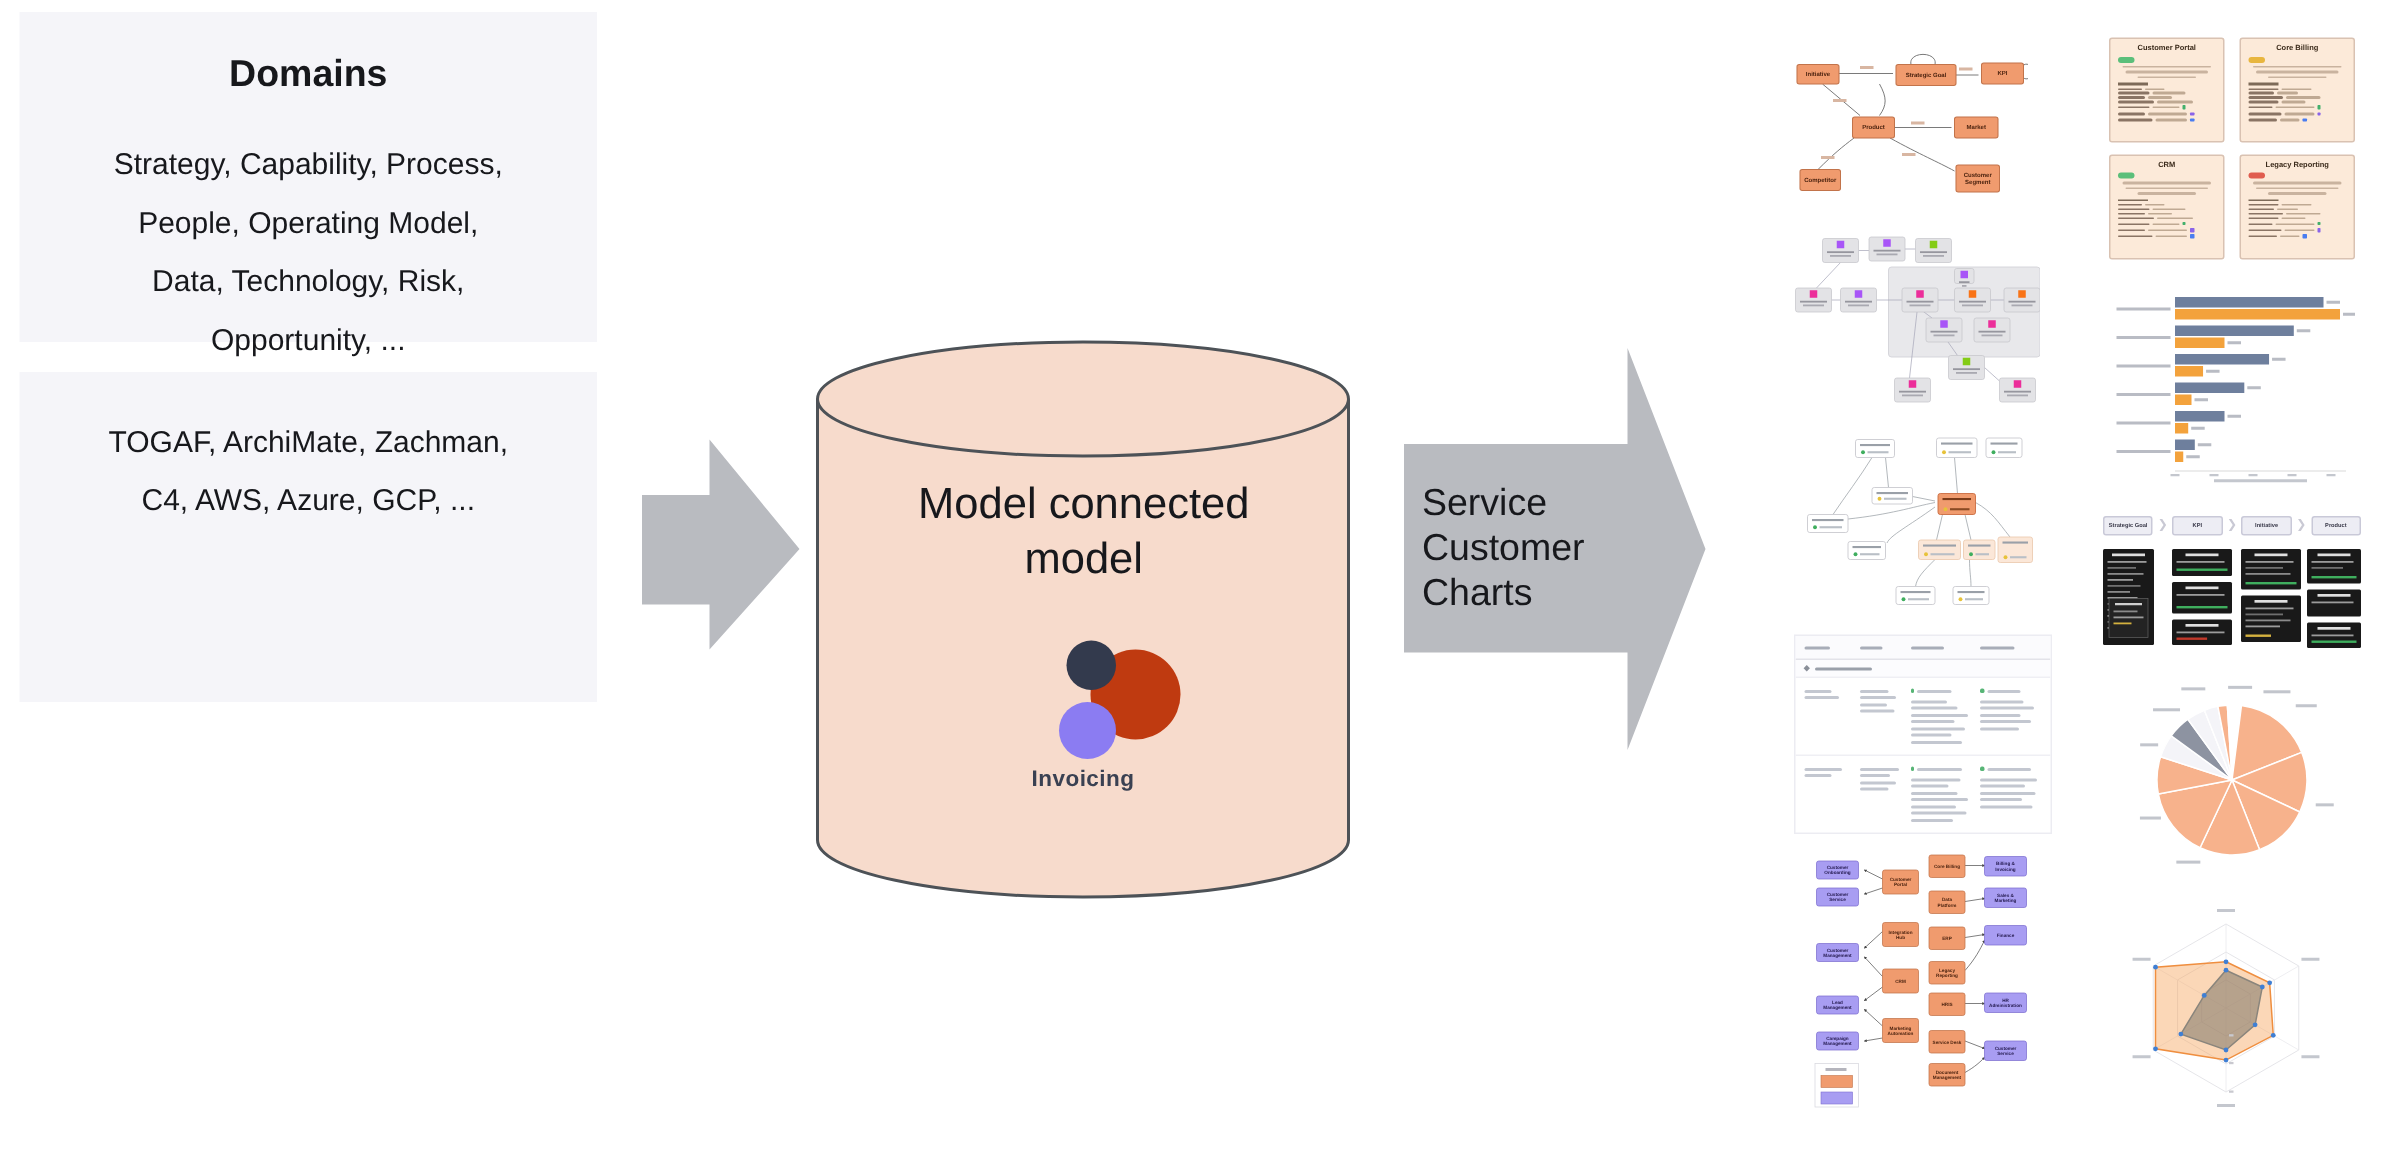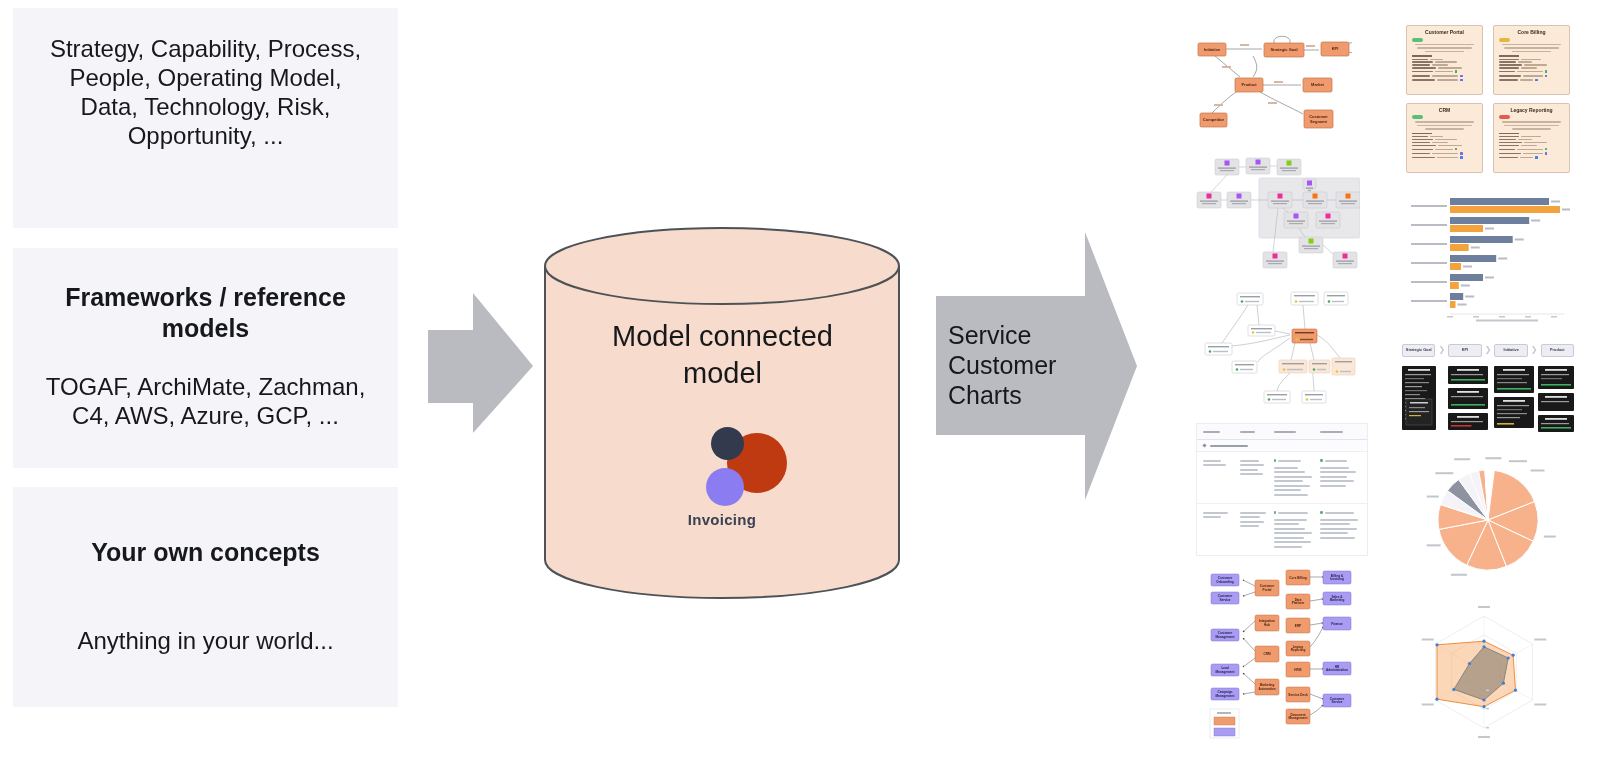--- a/index.html
+++ b/index.html
@@ -3,21 +3,21 @@
 <meta charset="utf-8">
 <style>
   html,body{margin:0;padding:0;background:#fff;}
   .canvas{position:relative;width:1600px;height:783px;background:#fff;overflow:hidden;
           font-family:"Liberation Sans",sans-serif;color:#17181c;}
 
   
   .input-box{position:absolute;left:13px;width:385px;background:#f5f5f9;text-align:center;}
   .b1{top:8px;height:220px}.b2{top:248px;height:220px}.b3{top:487px;height:220px}
   .input-box h2{font-size:25px;font-weight:700;margin:0 auto;white-space:pre-line;line-height:31px;}
-  .input-box p{font-size:24px;line-height:29px;margin:0 auto;white-space:pre-line;}
+  .input-box p{font-size:20px;line-height:39px;margin:0 auto;white-space:pre-line;}
   .b1 h2{padding-top:26px}.b1 p{margin-top:26px}
   .b2 h2{padding-top:34px}.b2 p{margin-top:28px}
   .b3 h2{padding-top:50px}.b3 p{margin-top:58px}
 
   
   .arrow-svg{position:absolute;}
   .arrow-text{position:absolute;left:948px;top:320px;font-size:25px;line-height:30px;color:#17181c;}
 
   
   .cyl-title{position:absolute;left:560px;top:318px;width:325px;text-align:center;
@@ -53,34 +53,29 @@
   .vs-box{background:#ededf4;border:1px solid #c9c9d8;border-radius:2px;font-size:3.8px;font-weight:600;
           color:#3a3a4a;padding:3px 1px;width:31px;text-align:center;line-height:1.2;overflow:hidden;white-space:nowrap;}
   .vs-arrow{color:#c9c9d4;font-size:8px;line-height:1;}
 </style>
 </head>
 <body>
 
 <div class="canvas">
 
   <section class="input-box b1">
+    <h2>Domains</h2>
     <p>Strategy, Capability, Process,
 People, Operating Model,
 Data, Technology, Risk,
 Opportunity, ...</p>
   </section>
   <section class="input-box b2">
-    <h2>Frameworks / reference
-models</h2>
     <p>TOGAF, ArchiMate, Zachman,
 C4, AWS, Azure, GCP, ...</p>
-  </section>
-  <section class="input-box b3">
-    <h2>Your own concepts</h2>
-    <p>Anything in your world...</p>
   </section>
 
   <svg class="arrow-svg" style="left:420px;top:285px;" width="120" height="160" viewBox="0 0 120 160">
     <polygon points="8,45 53,45 53,8 113,81 53,148 53,118 8,118" fill="#b9bbc0"></polygon>
   </svg>
 
   <svg class="arrow-svg" style="left:540px;top:222px;" width="365" height="385" viewBox="0 0 365 385">
     <path d="M5,44 L5,338 A177,38 0 0,0 359,338 L359,44" fill="#f7dbcc" stroke="#4d5257" stroke-width="2"></path>
     <ellipse cx="182" cy="44" rx="177" ry="38" fill="#f7dbcc" stroke="#4d5257" stroke-width="2"></ellipse>
   </svg>

